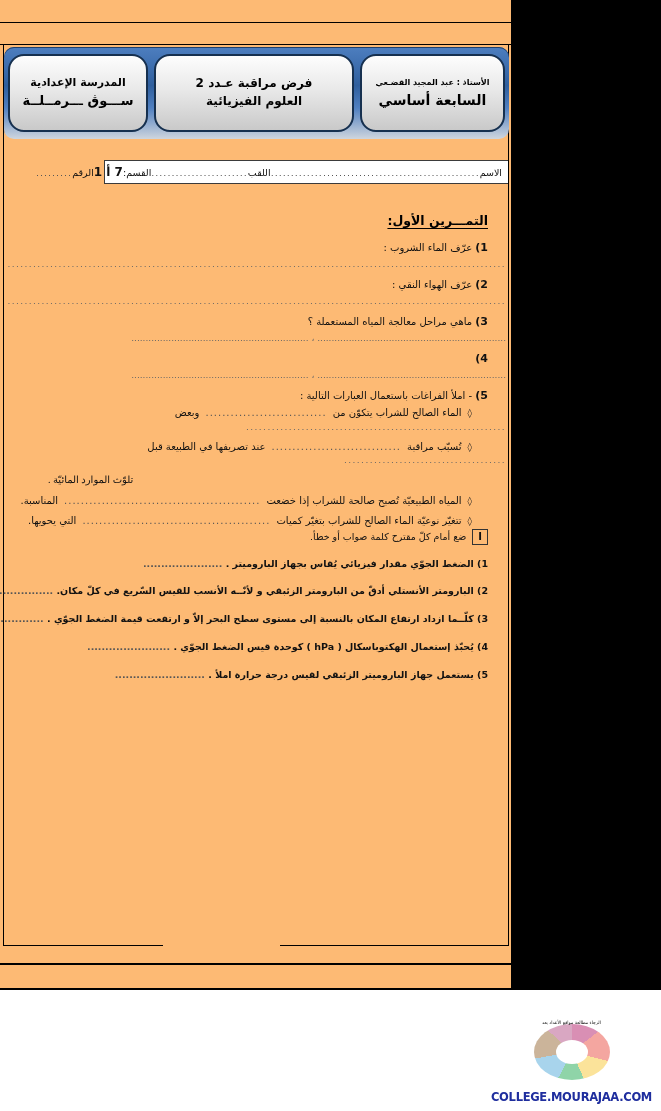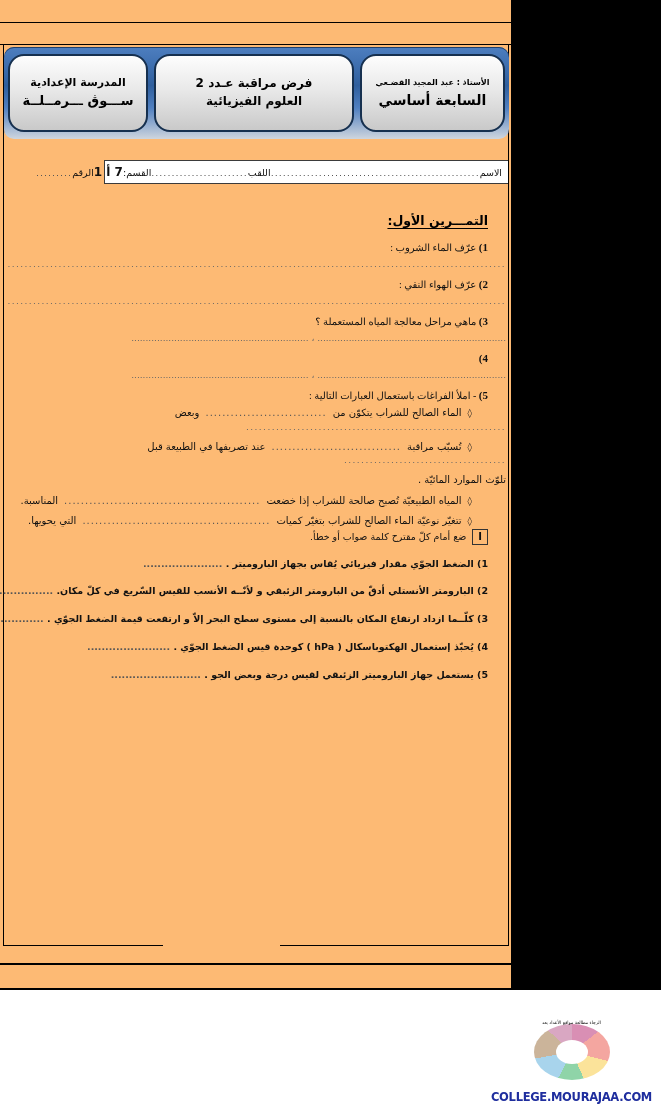--- a/index.html
+++ b/index.html
@@ -80,41 +80,41 @@
   #content{
     position:absolute;left:8px;top:196px;width:498px;
     font-size:10px;line-height:1.45;
   }
   .ex-title{
     font-weight:bold;font-size:12.5px;color:#000;
     text-decoration:underline;text-underline-offset:3px;
     margin:16px 18px 10px 0;text-align:right;
   }
   .q-line{
-    text-align:right;margin:0 18px 2px 0;font-size:10px;white-space:nowrap;font-family:Liberation Serif, serif;
+    text-align:right;margin:0 18px 2px 0;font-size:10px;white-space:nowrap;
   }
   .q-num{font-weight:bold;font-size:11px;}
   .ans-line{
     color:#666;letter-spacing:1.4px;font-size:9px;
     margin:1px 0 6px 0;text-align:right;white-space:nowrap;overflow:hidden;
   }
   .wordbank{
     text-align:center;margin:8px 0 10px 0;font-size:10px;white-space:nowrap;
   }
   .bullet-row{
     display:flex;flex-direction:row;align-items:baseline;
     gap:6px;margin:0 34px 0 0;font-size:10px;
   }
   .diamond{font-size:9px;color:#222;}
   .bullet-text{white-space:nowrap;}
   .bullet-under{
     color:#666;letter-spacing:1.4px;font-size:9px;
     text-align:right;margin:0 0 6px 0;white-space:nowrap;overflow:hidden;
   }
-  .indent-tail{text-align:right;font-size:10px;margin:0 0 6px 40px;}
+  .indent-tail{text-align:left;font-size:10px;margin:0 0 6px 40px;font-family:Liberation Serif, serif;}
   .tf-item{
     text-align:right;margin:0 18px 14px 0;font-size:9.5px;white-space:nowrap;font-weight:bold;
   }
   #ex2-instruction{
     display:flex;flex-direction:row;align-items:center;justify-content:flex-start;
     gap:6px;margin:0 18px 12px 0;font-size:9.5px;
   }
   #ex2-badge{
     border:1px solid #333;padding:0 5px;font-size:10px;font-weight:bold;
     line-height:14px;display:inline-block;
@@ -286,21 +286,21 @@
     </div>
 
     <div class="tf-item">
       <span>4)</span>
       <span>يُحبّذ إستعمال الهكتوباسكال ( hPa ) كوحدة قيس الضغط الجوّي .</span>
       <span class="dotfill">.......................</span>
     </div>
 
     <div class="tf-item">
       <span>5)</span>
-      <span>يستعمل جهاز الباروميتر الزئبقي لقيس درجة وبعض الجو .</span>
+      <span>يستعمل جهاز الباروميتر الزئبقي لقيس درجة حرارة املأ .</span>
       <span class="dotfill">.........................</span>
     </div>
 
   </div>
 </div>
 
 <div id="black-band"></div>
 
 <div id="footer-logo">
   <div id="logo-arc">

